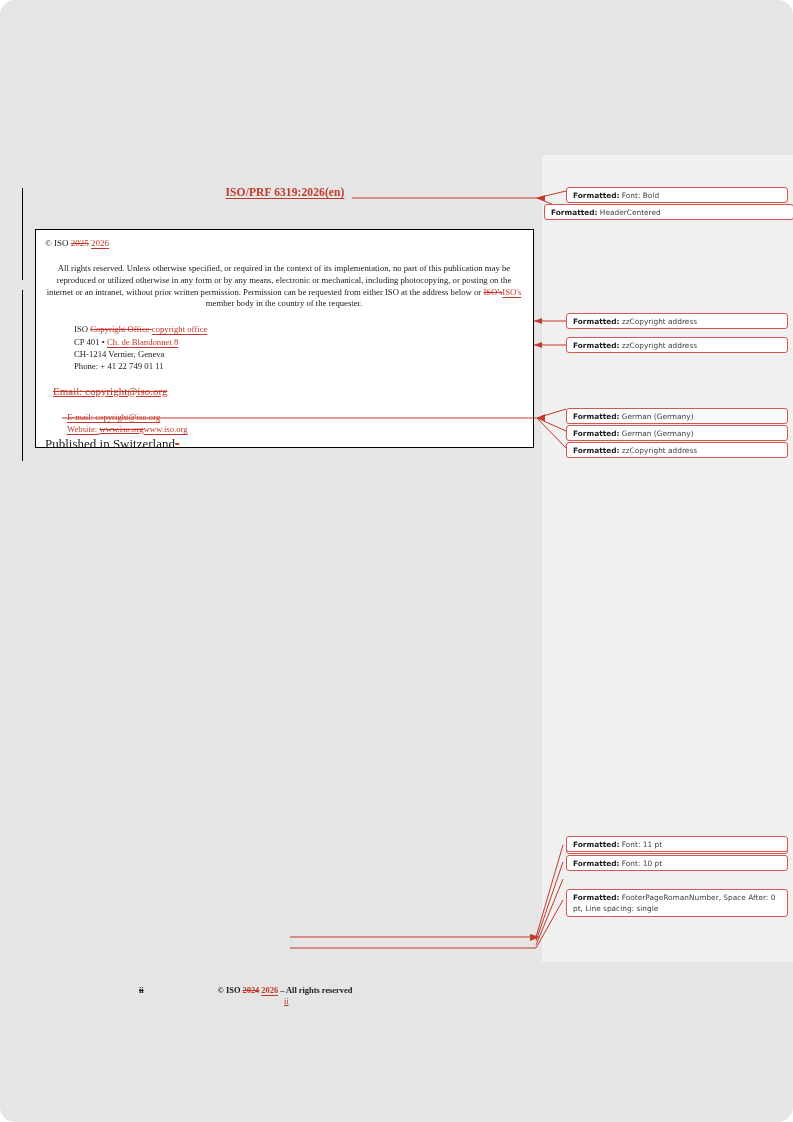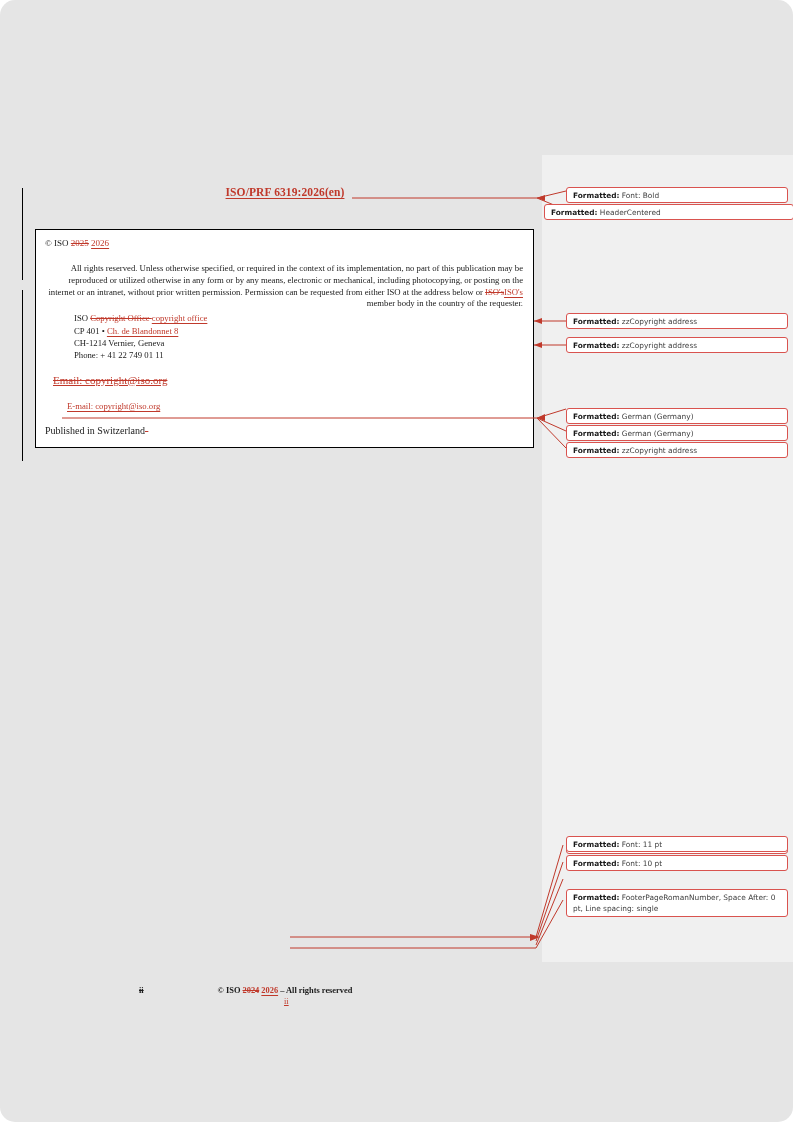--- a/index.html
+++ b/index.html
@@ -68,42 +68,41 @@
     line-height: 1.33;
     color: #1a1a1a;
   }
   .cb-copyline {
     font-size: 9px;
     margin-bottom: 13px;
   }
   .cb-body {
     font-size: 8.7px;
     line-height: 1.355;
-    text-align: right;
-    margin-bottom: 2px;
+    text-align: center;
+    margin-bottom: 13px;
   }
   .addr {
     margin-left: 29px;
     font-size: 8.7px;
     line-height: 1.43;
   }
   .addr-gap { height: 11px; }
   .email-struck {
     margin-left: 8px;
     font-size: 11px;
     line-height: 1.43;
   }
   .email-ins {
     margin-left: 22px;
     font-size: 8.7px;
     line-height: 1.43;
   }
   .published {
-    margin-top: 12px;
-    font-size: 10px;
+    font-size: 13px;
   }
   
   .del {
     color: #c0392b;
     text-decoration: line-through;
   }
   .ins {
     color: #c0392b;
     text-decoration: underline;
     text-underline-offset: 1.5px;
@@ -214,20 +213,23 @@
       <div class="email-struck">
         <span class="ins-del">Email: copyright@iso.org</span>
       </div>
 
       <div class="addr-gap"></div>
 
       <div class="email-ins">
         <span class="ins">E-mail: copyright@iso.org</span>
       </div>
 
+      <div class="email-ins">
+        <span class="ins">Website: </span><span class="ins-del">www.iso.org</span><span class="ins">www.iso.org</span>
+      </div>
 
       <div class="published">
         <span>Published in Switzerland</span><span class="del">-</span>
       </div>
 
     </div>
   </div>
 
   <div class="footer">
     <span class="footer-left" style="text-decoration:line-through;">ii</span>

